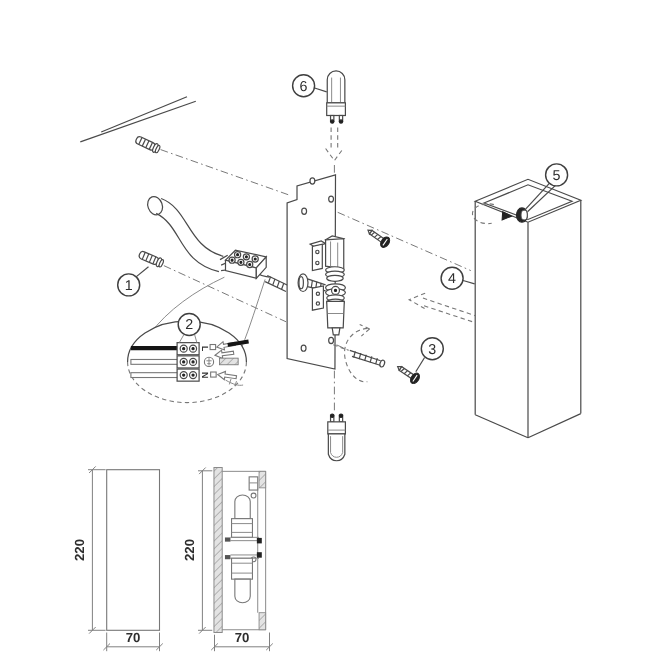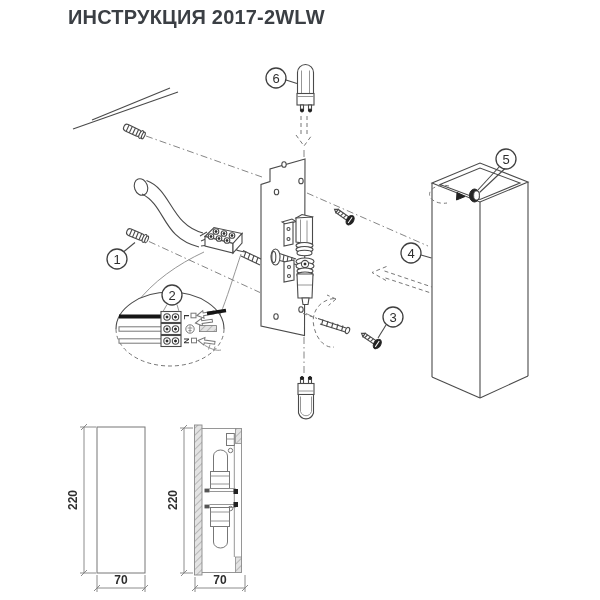--- a/index.html
+++ b/index.html
@@ -18,21 +18,20 @@
   .dimtxt{font-size:12px;font-weight:700;fill:#2e2e2e;}
   .callout-circle{fill:#fff;stroke:#3f3f3f;stroke-width:1.3;}
   .callout-num{font-size:13px;fill:#2e2e2e;text-anchor:middle;}
   .tinylbl{font-size:8px;font-weight:600;fill:#333;text-anchor:middle;}
   .gray{stroke:#777;stroke-width:1;fill:#fff;}
 </style>
 </head>
 <body>
 
 <div id="page">
-  <div id="title">ИНСТРУКЦИЯ 2017-2WLW</div>
 
   <svg width="600" height="600" viewBox="0 0 600 600">
     <defs>
       <pattern id="h1" width="5" height="5" patternUnits="userSpaceOnUse" patternTransform="rotate(45)">
         <rect width="5" height="5" fill="#e3e3e3"></rect>
         <line x1="0" y1="0" x2="0" y2="5" stroke="#9a9a9a" stroke-width="1.2"></line>
       </pattern>
     </defs>
 
     <g>

